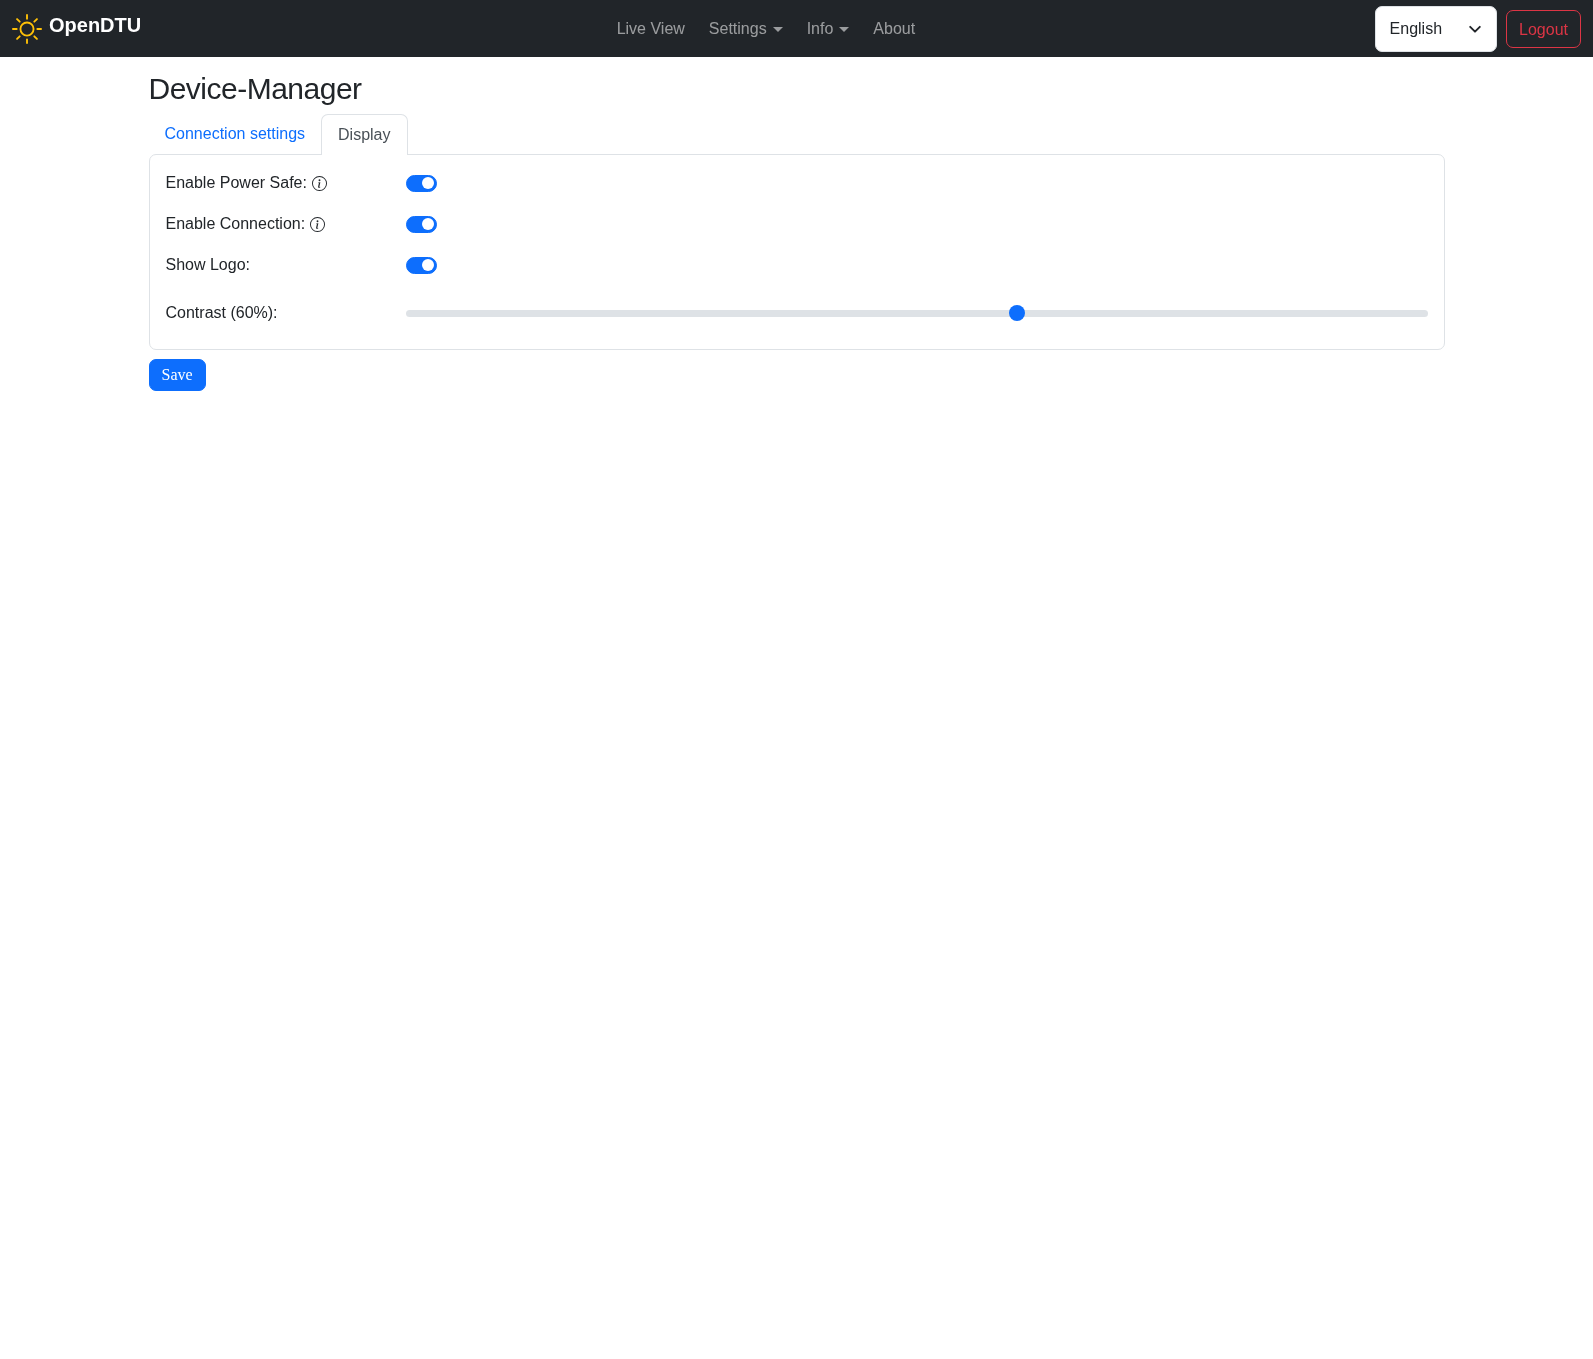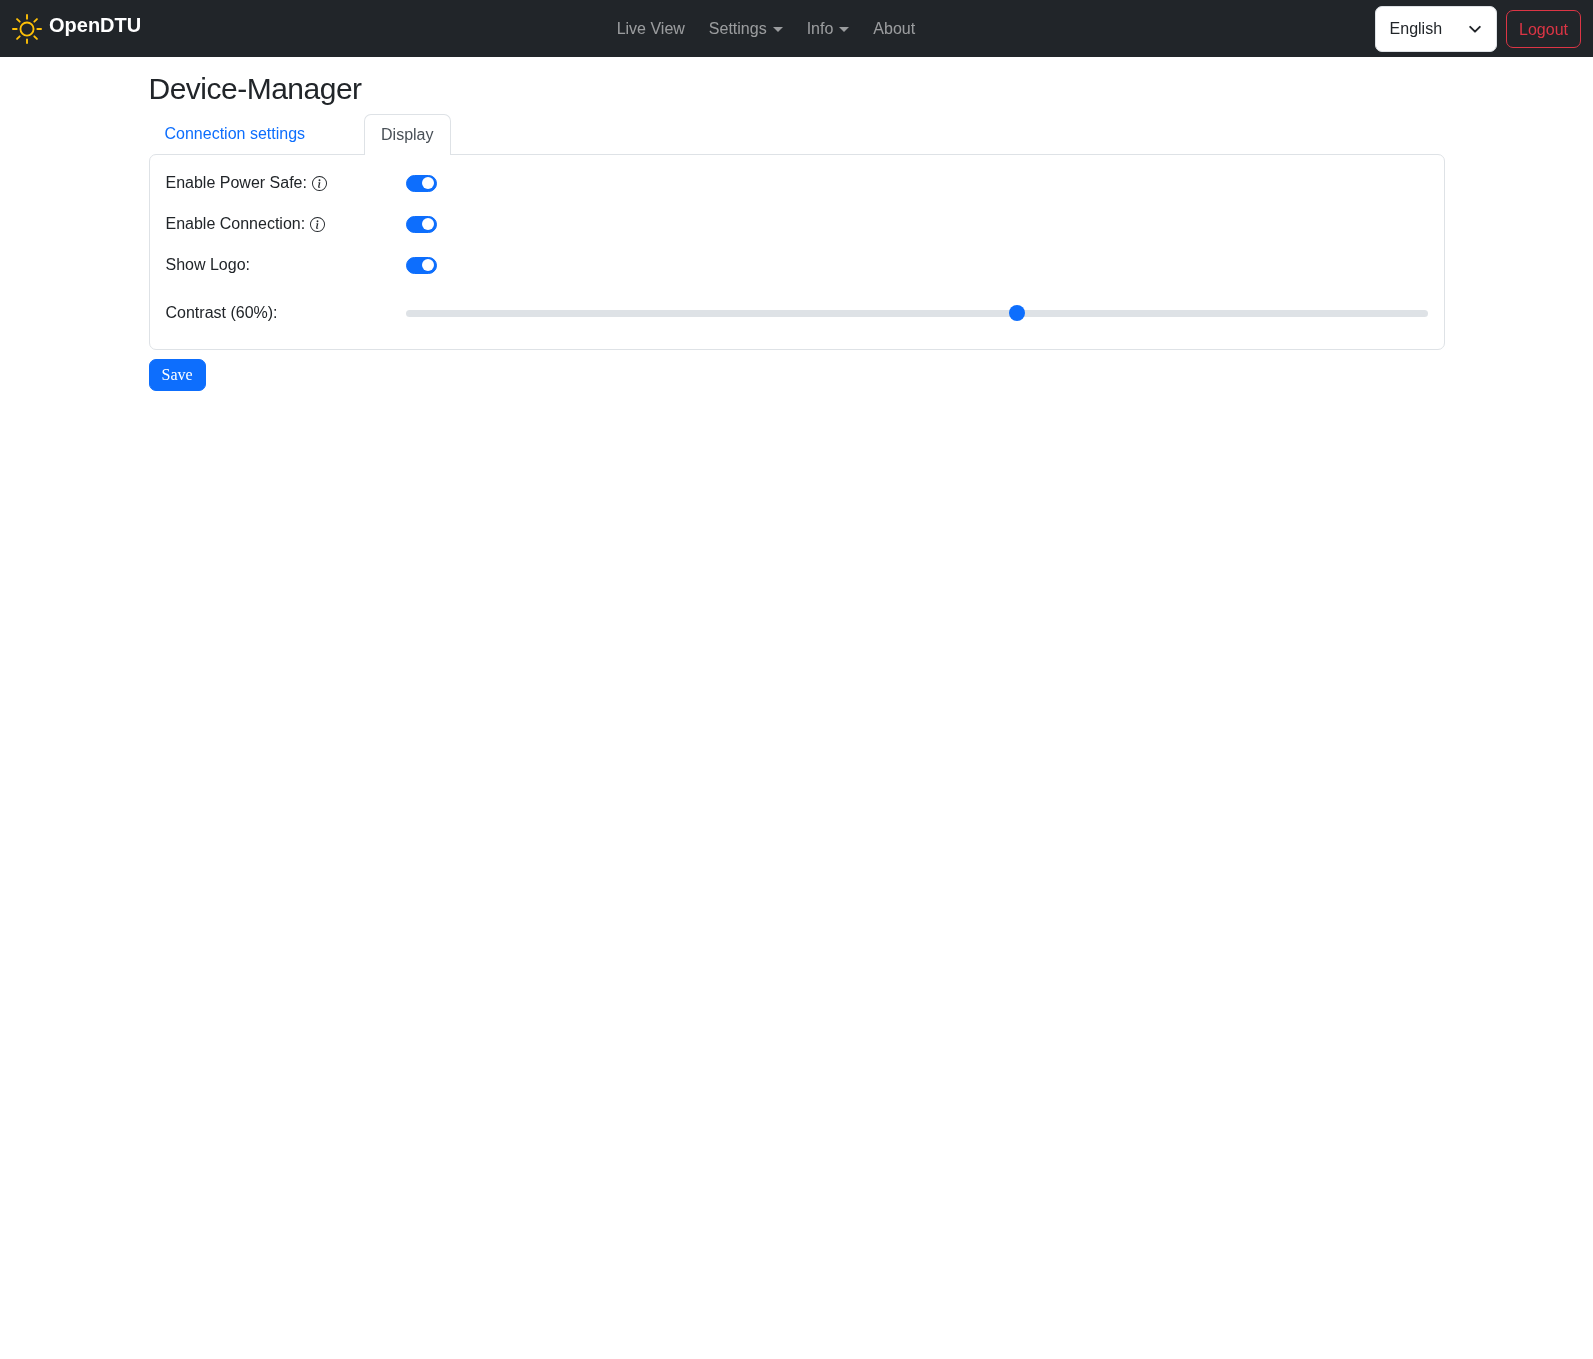--- a/index.html
+++ b/index.html
@@ -86,21 +86,21 @@
   }
   h1.page-title {
     font-size: 30px;
     font-weight: 400;
     letter-spacing: -0.5px;
     margin: 15px 0 8px 0;
     color: #212529;
   }
 
   
-  .tabs { display: flex; position: relative; z-index: 2; gap: 43px; }
+  .tabs { display: flex; position: relative; z-index: 2; }
   .tab {
     padding: 8px 16px;
     font-size: 16px;
     text-decoration: none;
     cursor: pointer;
     line-height: 24px;
   }
   .tab-inactive { color: #0d6efd; }
   .tab-active {
     color: #495057;

